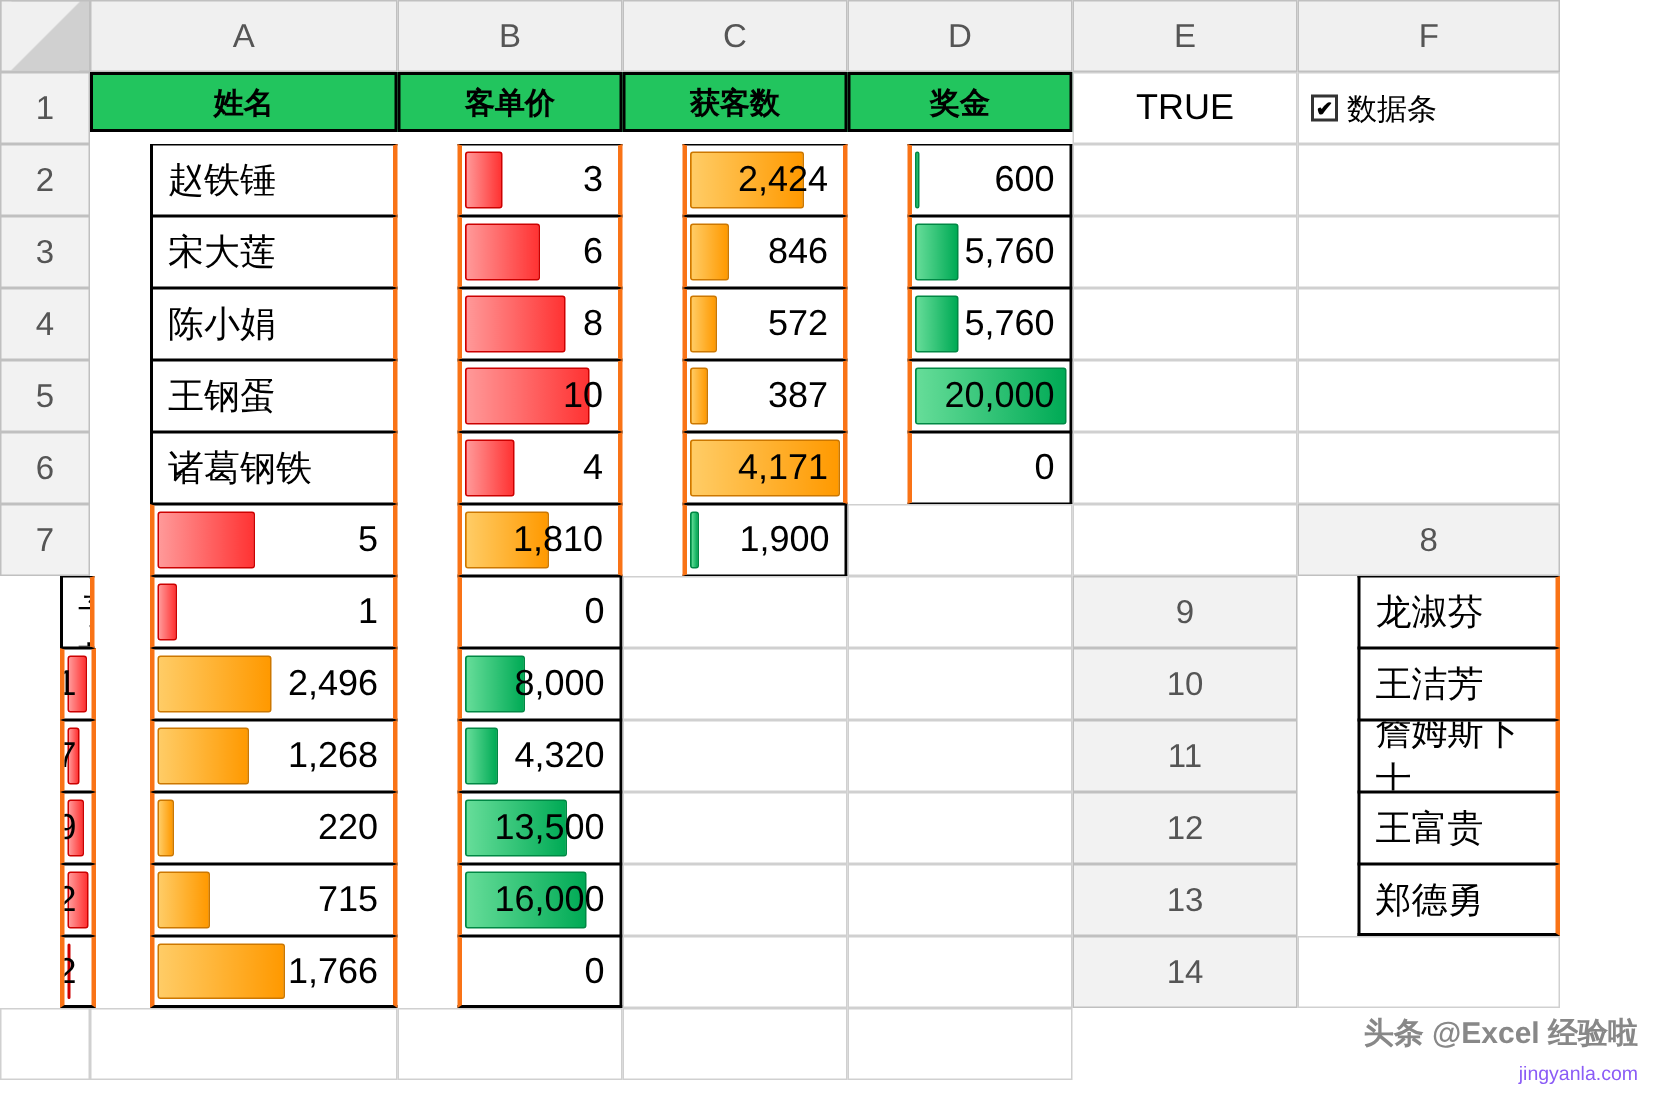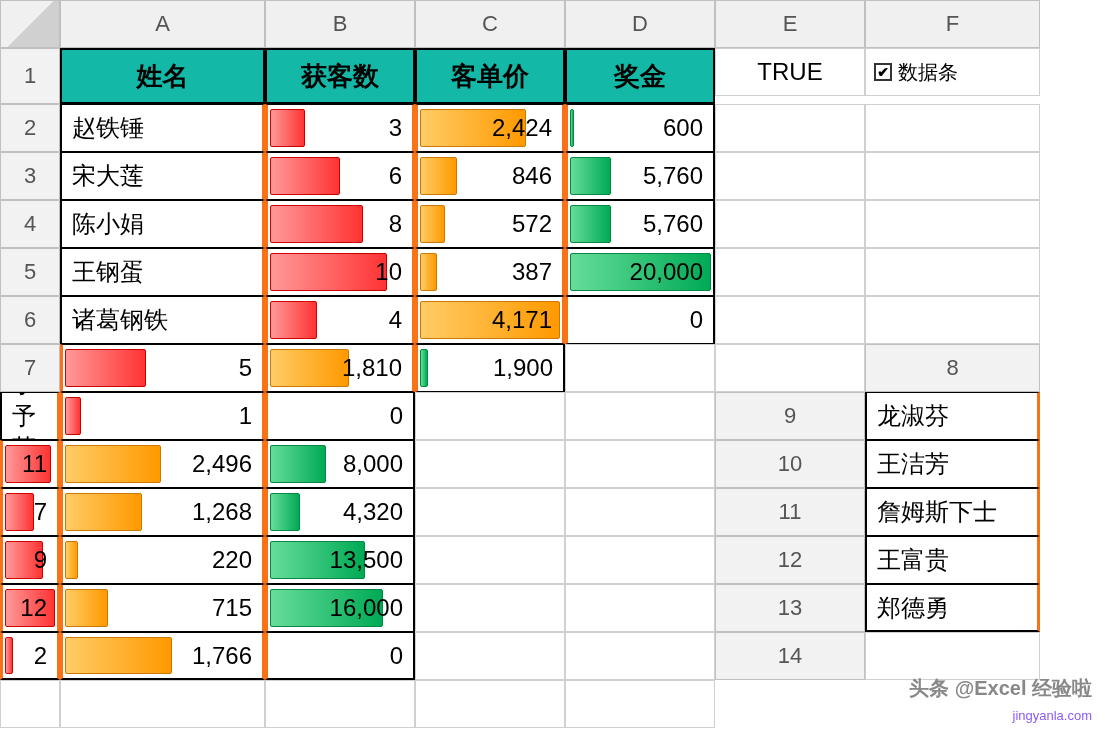--- a/index.html
+++ b/index.html
@@ -46,32 +46,33 @@
       border: 1px solid #d0d0d0;
       height: 48px;
       display: flex;
       align-items: center;
       padding: 0 8px;
       font-size: 24px;
       position: relative;
       overflow: hidden;
     }
     .table-header {
-      background: #14b8a6;
+      background: #22c55e;
       border: 2px solid #000;
       font-weight: bold;
-      font-size: 26px;
+      font-size: 20px;
       justify-content: center;
-      height: 56px;
+      height: 40px;
     }
     .data-cell {
       border: 3px solid #f97316;
       border-top: 1px solid #000;
       border-bottom: 1px solid #000;
       height: 48px;
+      margin-left: 40px;
     }
     .name-cell {
       justify-content: flex-start;
       padding-left: 10px;
     }
     .num-cell {
       justify-content: flex-end;
       padding-right: 10px;
     }
     .bar-container {
@@ -158,22 +159,22 @@
   <div class="col-header corner"></div>
   <div class="col-header">A</div>
   <div class="col-header">B</div>
   <div class="col-header">C</div>
   <div class="col-header">D</div>
   <div class="col-header">E</div>
   <div class="col-header">F</div>
 
   <div class="row-header">1</div>
   <div class="cell table-header first-col-border">姓名</div>
+  <div class="cell table-header">客单价</div>
   <div class="cell table-header">获客数</div>
-  <div class="cell table-header">客单价</div>
   <div class="cell table-header last-col-border">奖金</div>
   <div class="cell e-cell">TRUE</div>
   <div class="cell">
     <div class="checkbox-container">
       <div class="checkbox">✔</div>
       <span>数据条</span>
     </div>
   </div>
 
 <div class="row-header">2</div>

